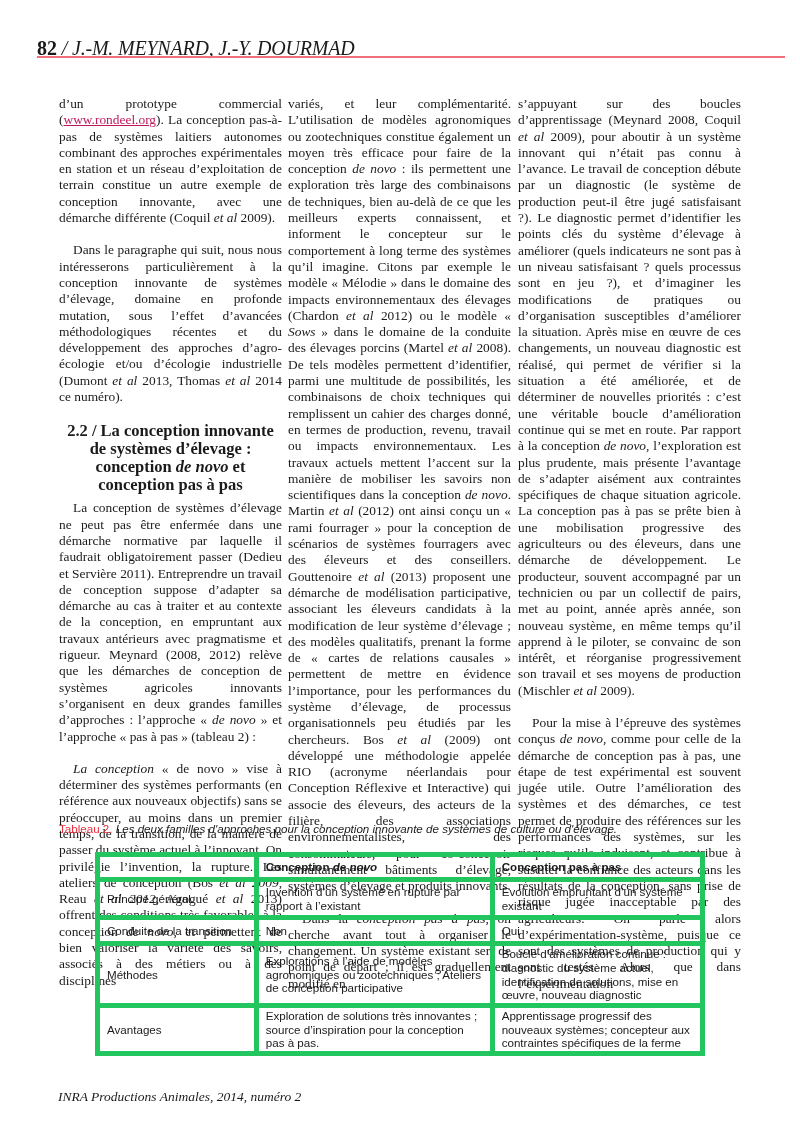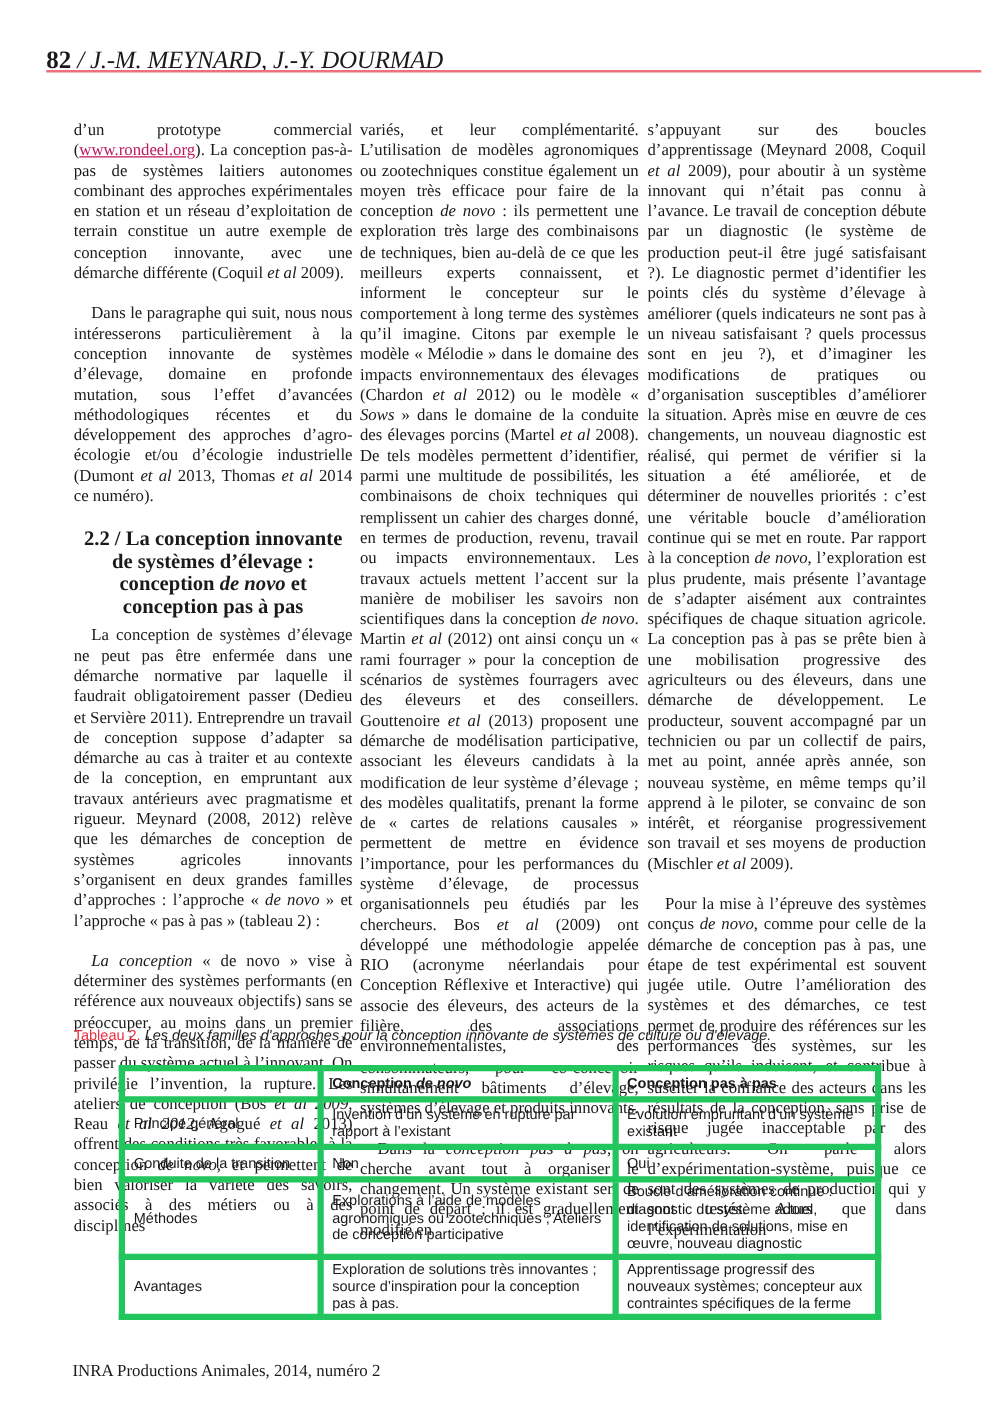--- a/index.html
+++ b/index.html
@@ -59,21 +59,21 @@
     table.tab col.c2 { width: 238px; }
     table.tab col.c3 { width: 212px; }
     tr.r1 td { height: 31px; }
     tr.r2 td { height: 19px; }
     tr.r3 td { height: 55px; }
     tr.r4 td { height: 41px; }
     tr.r5 td { height: 20px; }
 
     .footer {
       position: absolute; left: 58px; top: 1089px;
-      font-family: "Liberation Serif", serif; font-size: 13.5px;
+      font-family: "Liberation Serif", serif; font-style: italic; font-size: 13.5px;
     }
   </style>
 </head>
 <body>
 
 <div class="header">
   <span class="pgnum">82</span><span class="authors"> / J.-M. MEYNARD, J.-Y. DOURMAD</span>
 </div>
 <div class="rule"></div>
 

